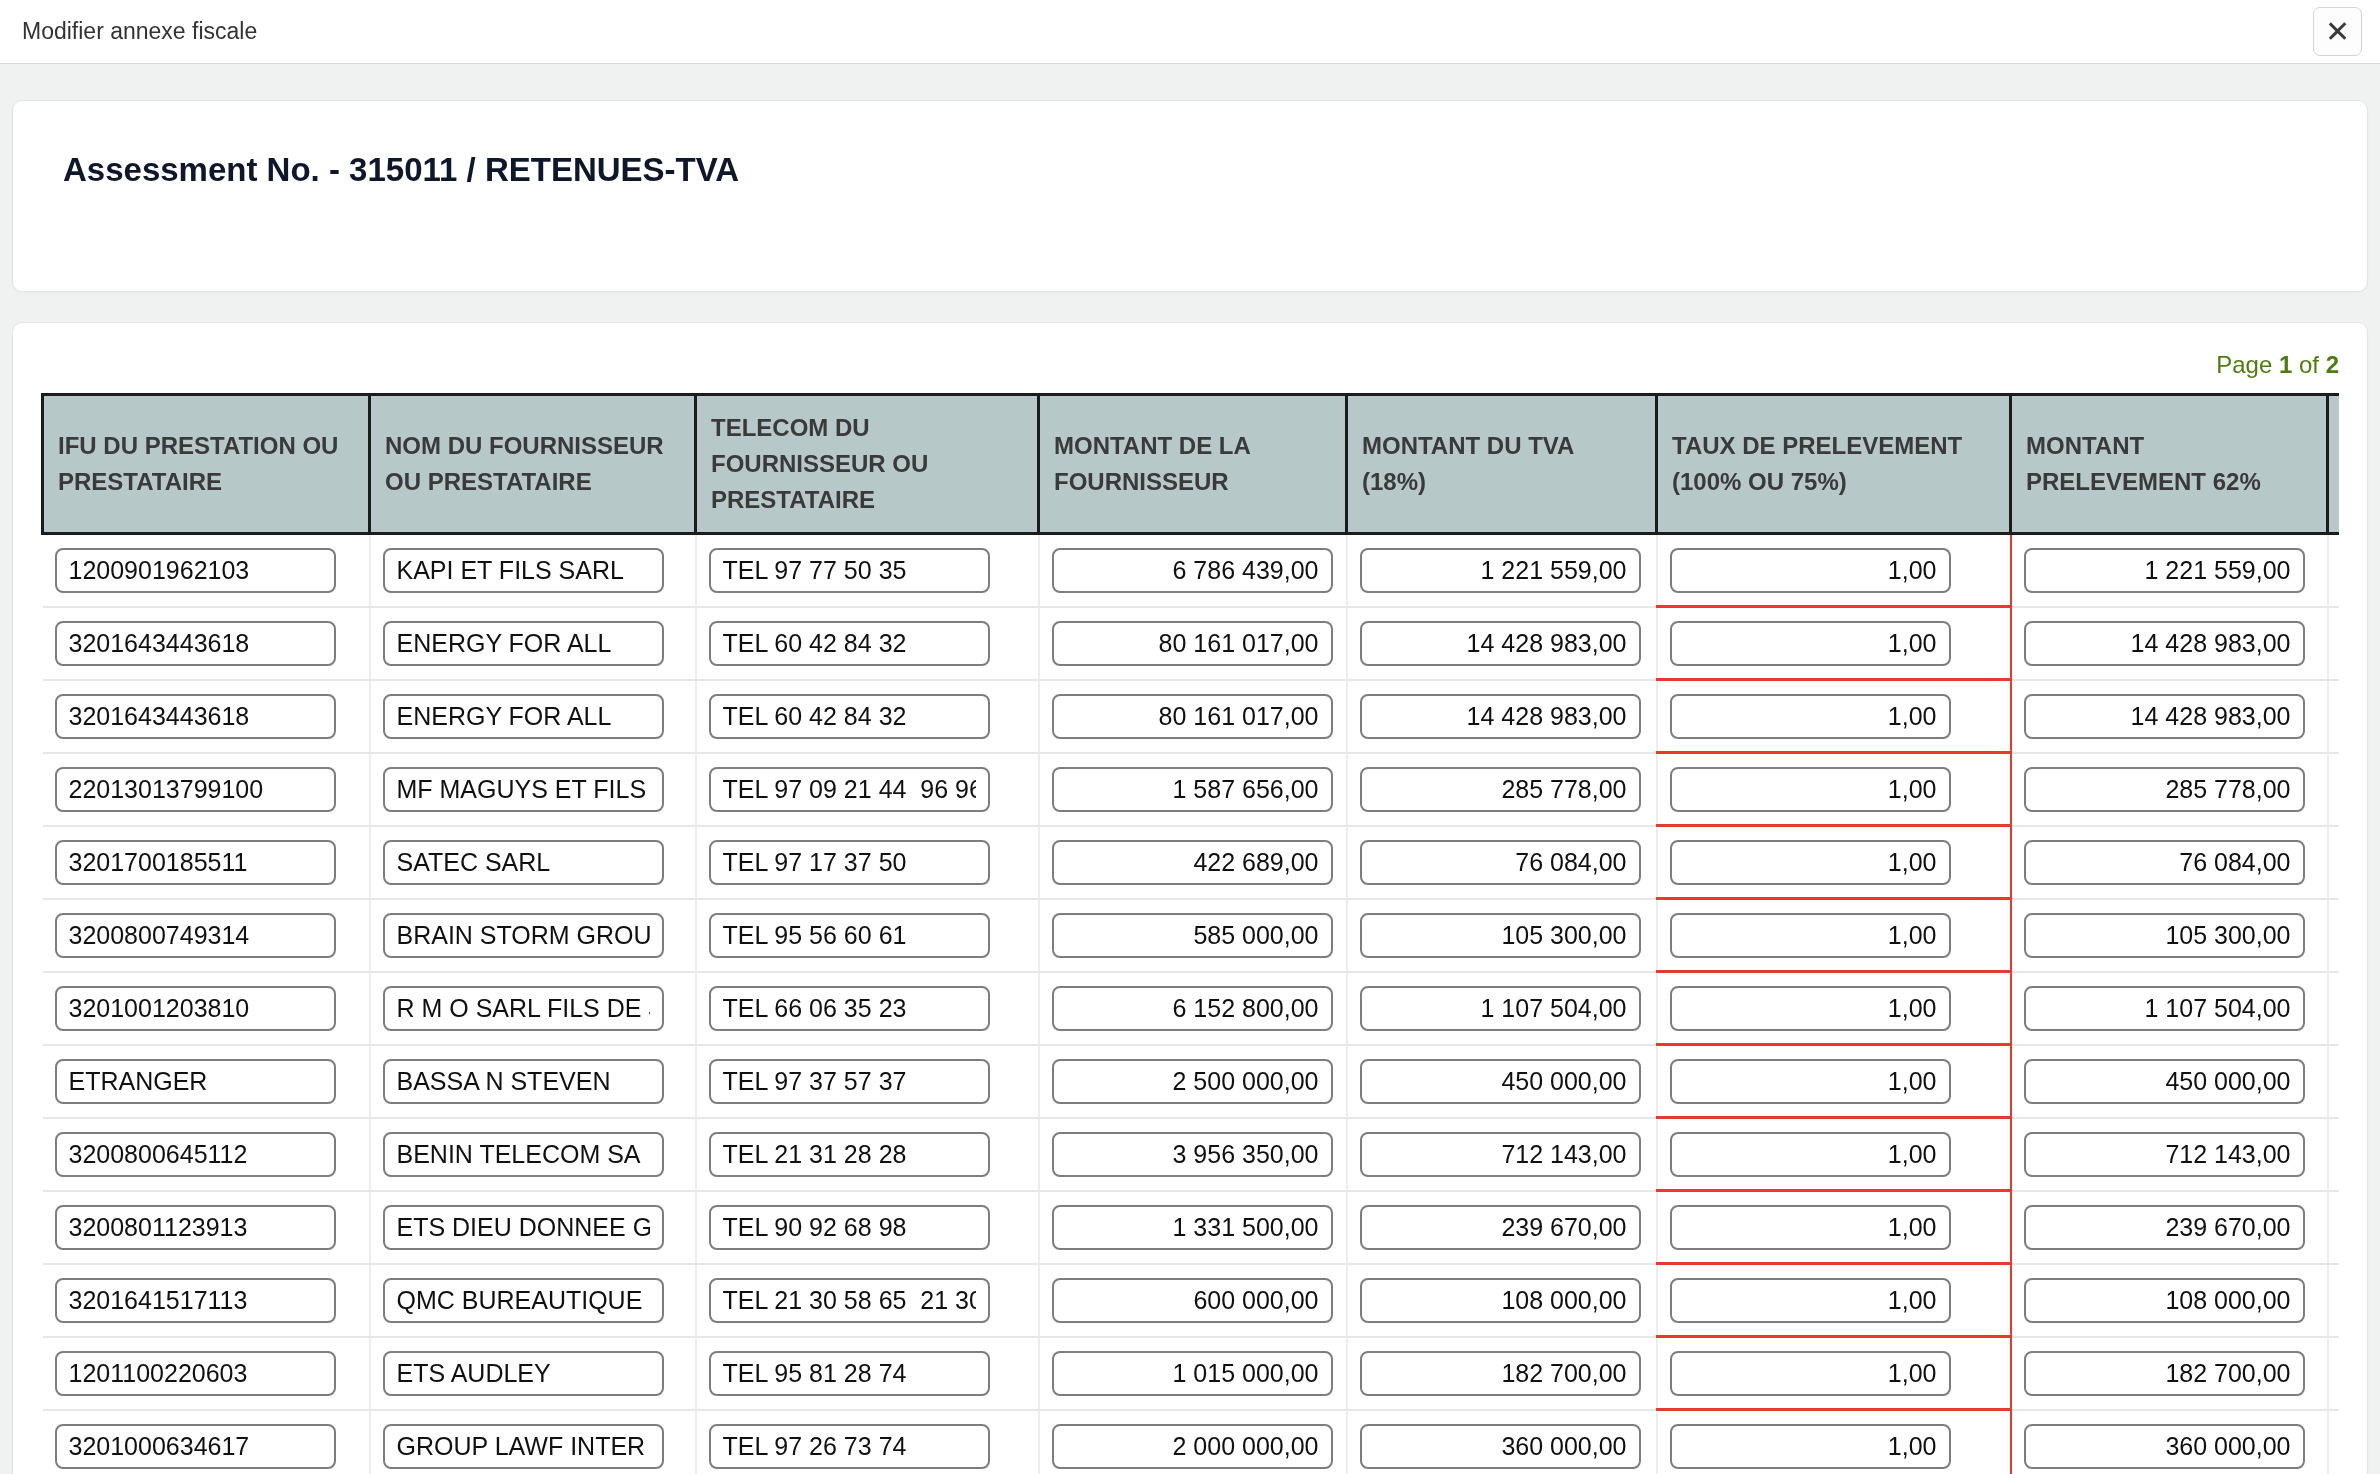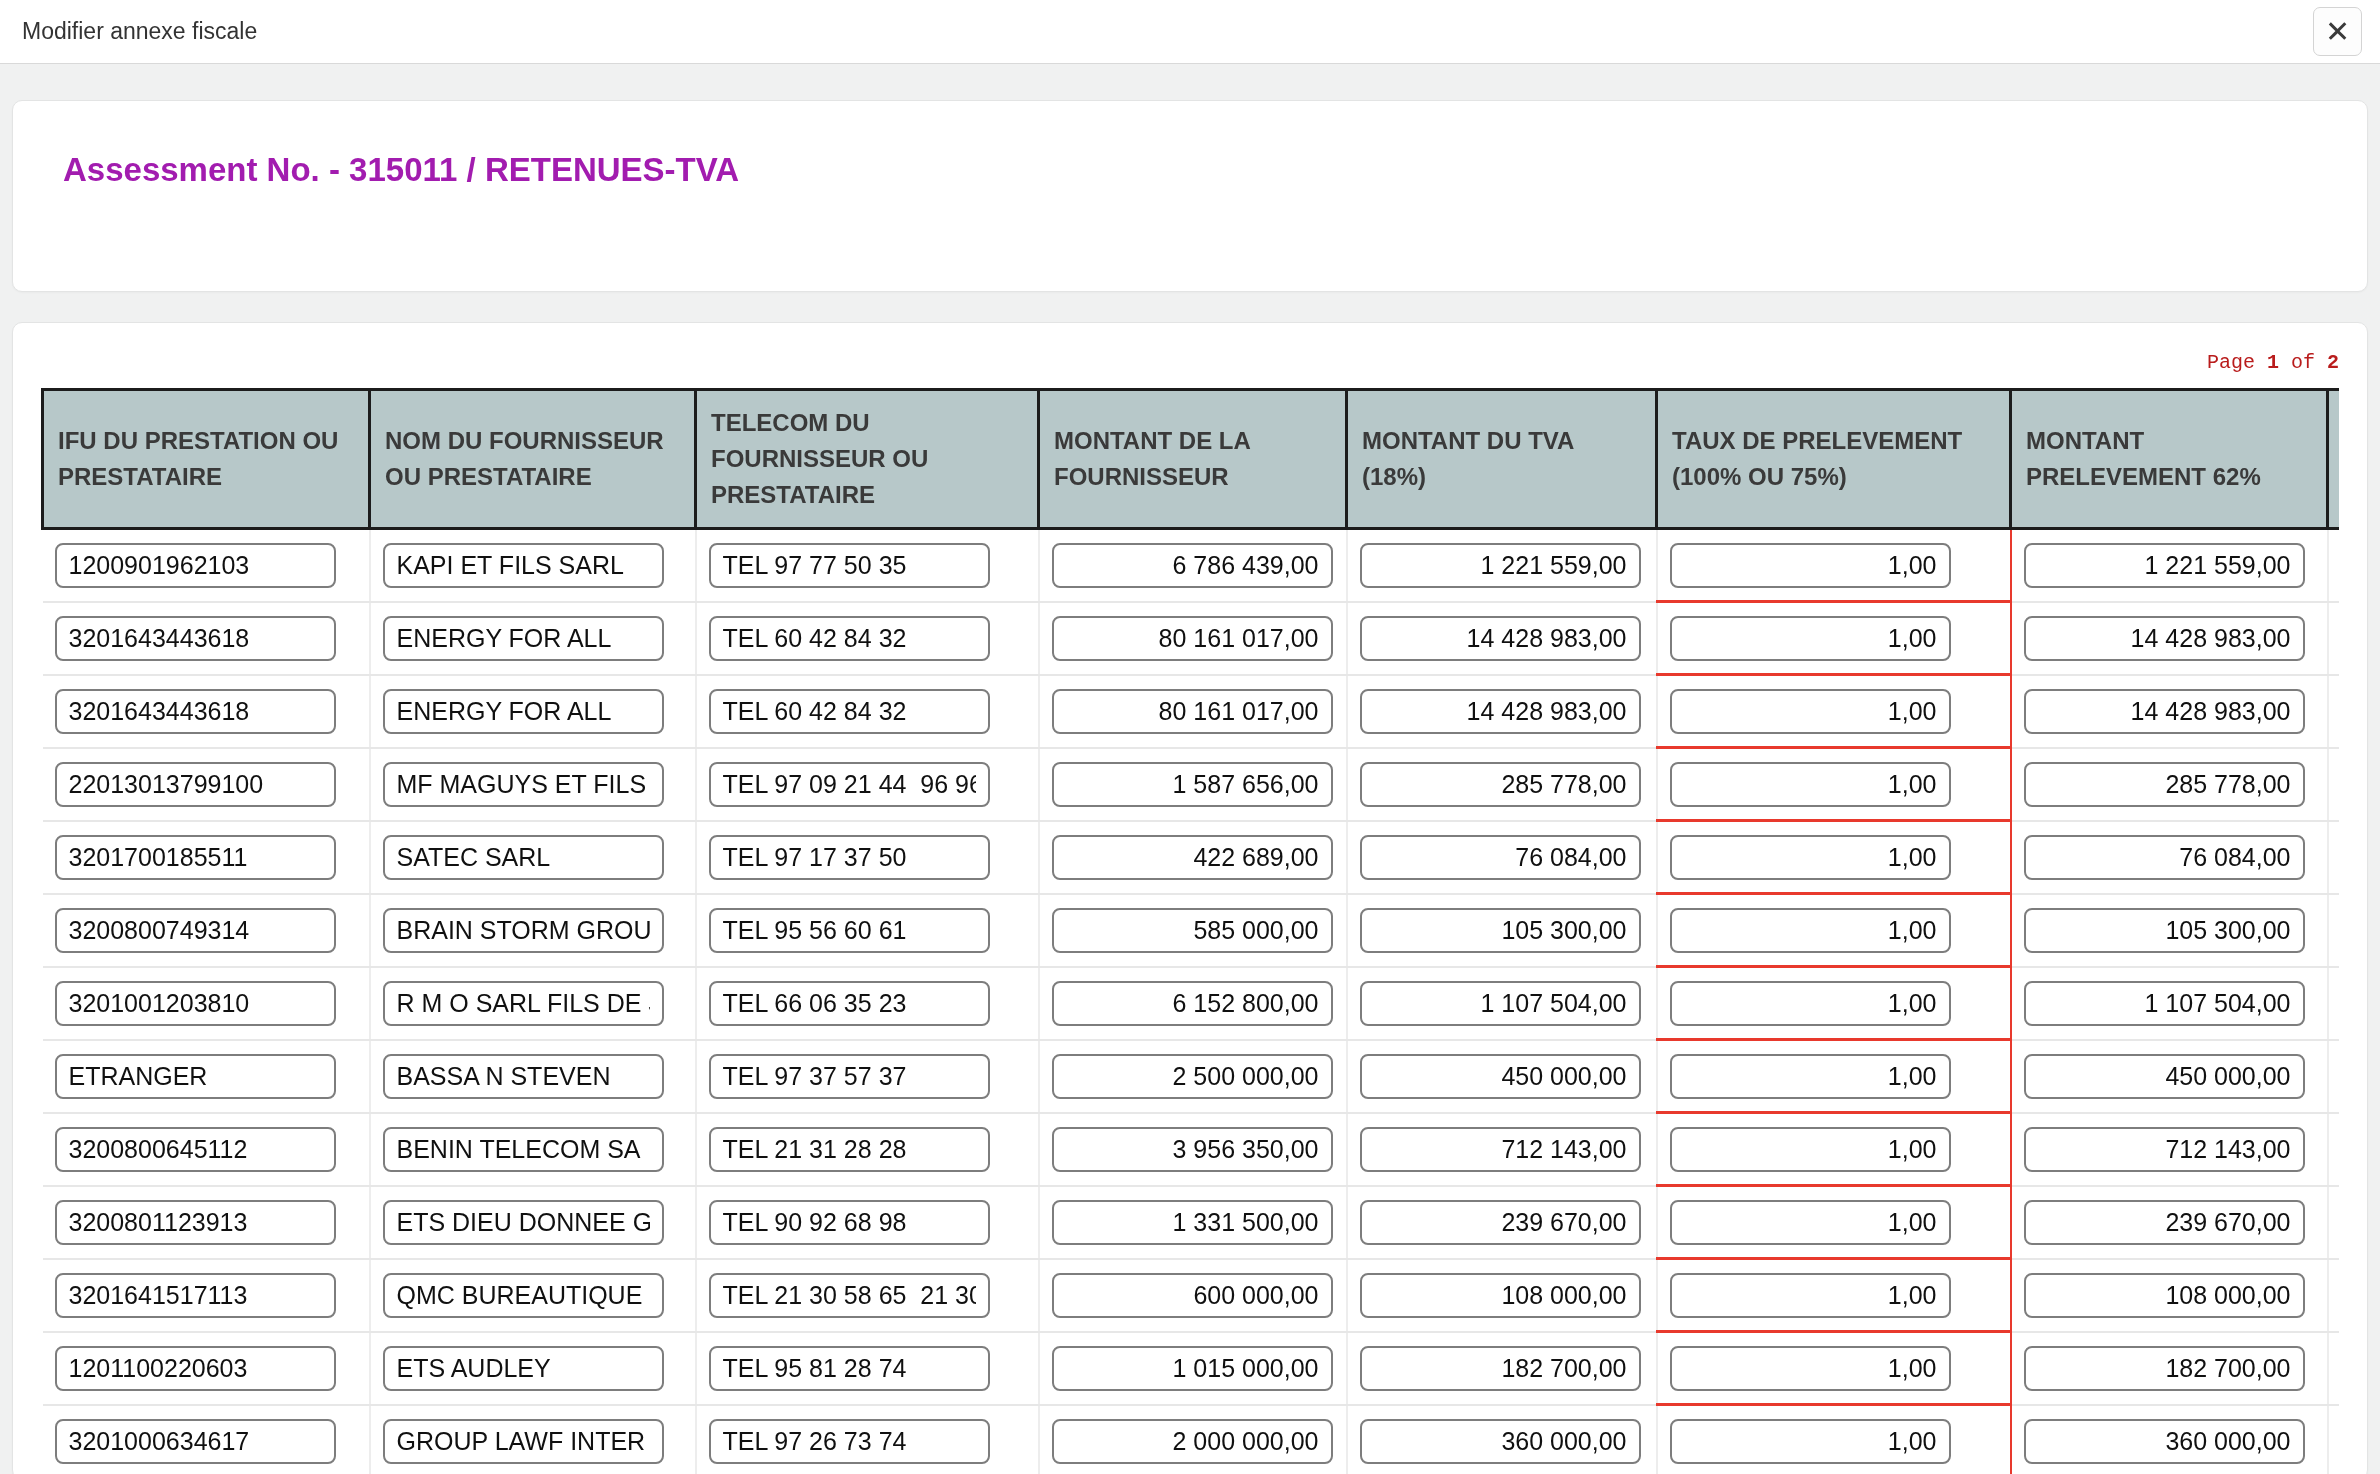--- a/index.html
+++ b/index.html
@@ -26,39 +26,39 @@
 
   
   .content { padding:36px 12px 0 12px; }
   .card {
     background:#fff; border:1px solid #e3e4e4; border-radius:10px;
     box-shadow:0 1px 2px rgba(0,0,0,0.03);
   }
   .card-top { height:192px; position:relative; margin-bottom:30px; }
   .assessment-title {
     position:absolute; left:50px; top:50px;
-    font-size:33px; font-weight:bold; color:#a21caf;
+    font-size:33px; font-weight:bold; color:#0f172a;
   }
   .btn-row {
     position:absolute; right:20px; bottom:22px;
     display:flex; gap:13px;
   }
   .pg-btn {
     height:57px; padding:0 27px; font-size:27px; color:#333;
     background:#f8f8f8; border:1px solid #dcdcdc; border-radius:8px;
     cursor:pointer; font-family:"Liberation Sans",sans-serif; white-space:nowrap;
   }
   .pg-btn.primary {
     background:#3577cf; border-color:#3066b5; color:#ffffff;
   }
 
   
   .card-table { padding:18px 28px 0 28px; min-height:1140px; }
   .page-indicator {
-    text-align:right; font-size:20px; color:#b91c1c; margin:10px 0 14px 0;font-family:Liberation Mono, monospace;
+    text-align:right; font-size:24px; color:#4d7c0f; margin:10px 0 14px 0;
   }
   .page-indicator b { font-weight:bold; }
 
   .table-clip { overflow:hidden; width:2298px; }
   table.grid { border-collapse:collapse; table-layout:fixed; width:2700px; }
 
   table.grid th {
     background:#b7c8c9; border:3px solid #1c1c1c;
     font-size:24px; font-weight:bold; color:#3a3a3a; text-align:left;
     padding:14px 14px; line-height:1.5; vertical-align:middle;

